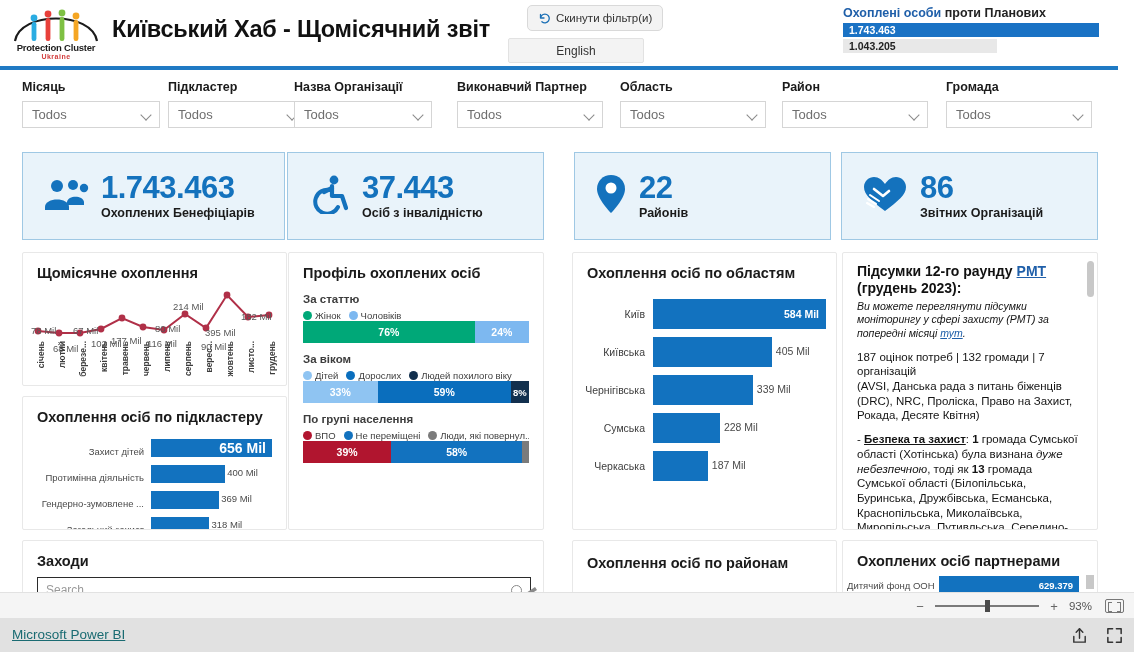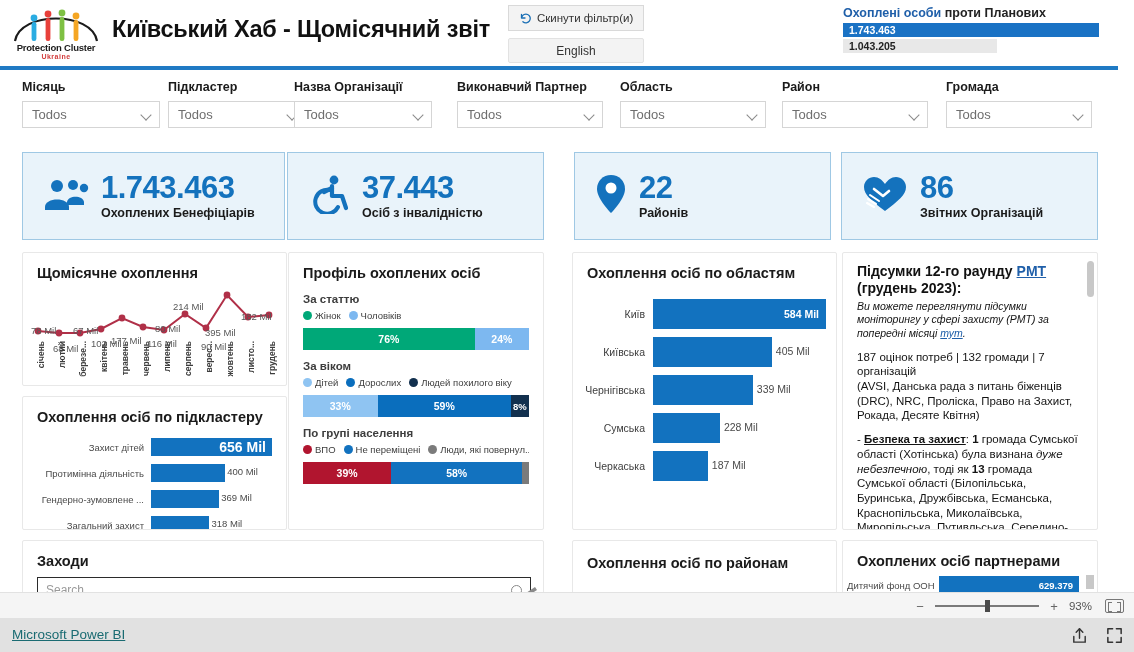--- a/index.html
+++ b/index.html
@@ -47,24 +47,24 @@
     font-size: 7px; font-weight: bold; color: #d23b3b;
     letter-spacing: 0.5px;
   }
   .report-title {
     position: absolute; left: 112px; top: 16px;
     font-size: 23.5px; font-weight: bold; color: #111111;
     letter-spacing: -0.2px;
     white-space: nowrap;
   }
   .btn-reset {
-    position: absolute; left: 508px; top: 5px;
+    position: absolute; left: 527px; top: 5px;
     width: 136px; height: 26px;
     background: #f3f3f3; border: 1px solid #d9d9d9;
-    border-radius: 0;
+    border-radius: 5px;
     display: flex; align-items: center; gap: 5px;
     padding-left: 9px;
     font-size: 11.5px; color: #333333;
     cursor: pointer;
   }
   .btn-english {
     position: absolute; left: 508px; top: 38px;
     width: 136px; height: 25px;
     background: #f3f3f3; border: 1px solid #e2e2e2;
     border-radius: 2px;
@@ -167,21 +167,21 @@
     white-space: nowrap;
   }
   .dlab {
     position: absolute;
     font-size: 9.5px; color: #585858;
     white-space: nowrap;
   }
 
   
   .hbar-row {
-    display: flex; align-items: center;
+    display: flex; align-items: flex-end;
     height: 20px; margin-bottom: 6px;
   }
   .hbar-cat {
     flex: none; text-align: right;
     font-size: 9.5px; color: #4a4a4a;
     padding-right: 7px;
     overflow: hidden; white-space: nowrap;
   }
   .hbar-track { position: relative; flex: 1; height: 18px; }
   .hbar-fill {
@@ -201,21 +201,21 @@
     font-size: 11.5px; font-weight: bold; color: #3d3d3d;
     margin: 10px 0 5px 0;
   }
   .legend { display: flex; align-items: flex-end; gap: 8px; flex-wrap: nowrap; overflow: hidden; }
   .legend-item {
     display: flex; align-items: center; gap: 3px;
     font-size: 9.5px; color: #3d3d3d; white-space: nowrap;
   }
   .dot { width: 9px; height: 9px; border-radius: 50%; flex: none; }
   .stack {
-    display: flex; height: 22px; margin-top: 7px; width: 100%;
+    display: flex; height: 22px; width: 100%;
   }
   .stack-seg {
     display: flex; align-items: center; justify-content: center;
     font-size: 10.5px; font-weight: bold; color: #ffffff;
     overflow: hidden;
   }
 
   
   .rbar-row { display: flex; align-items: center; height: 38px; }
   .rbar-cat {

